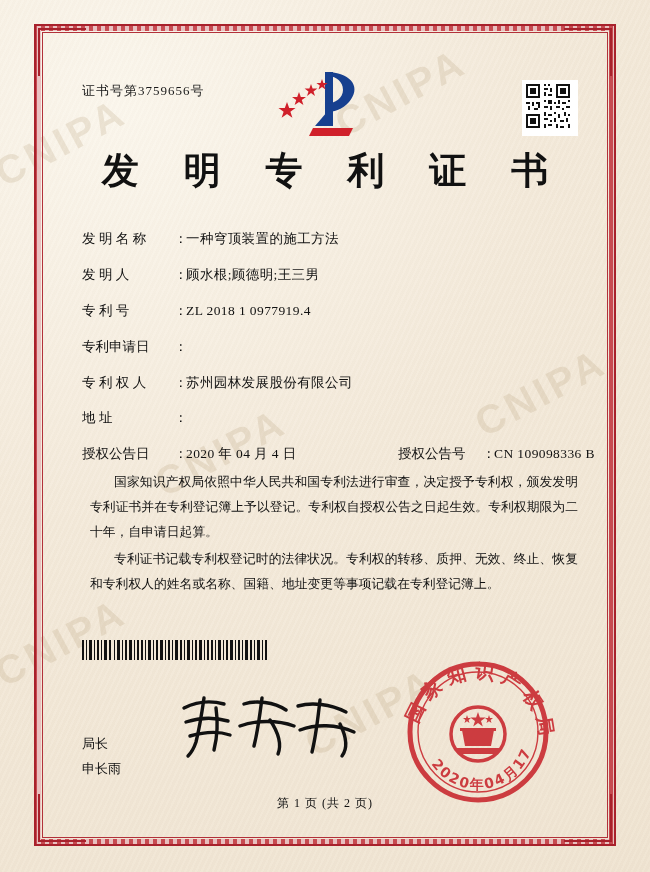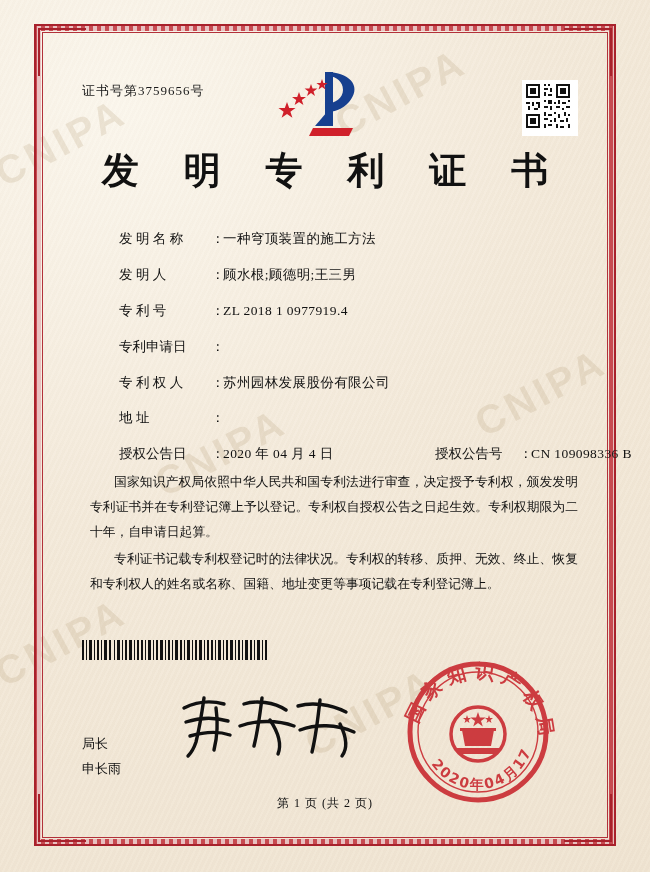--- a/index.html
+++ b/index.html
@@ -83,21 +83,21 @@
   
   .logo{position:absolute;left:50%;top:18px;transform:translateX(-50%);width:112px;height:72px;}
 
   .title{
     position:absolute;left:0;right:0;top:96px;text-align:center;
     font-size:37px;letter-spacing:16px;font-weight:bold;color:#111;
     text-indent:16px;
     font-family:"DejaVu Serif", serif;
   }
 
-  .fields{position:absolute;left:22px;right:10px;top:180px;font-size:13.5px;color:#111;margin-left:37px;}
+  .fields{position:absolute;left:22px;right:10px;top:180px;font-size:13.5px;color:#111;}
   .row{display:flex;margin-bottom:17px;line-height:1.4;}
   .lab{width:92px;flex:none;letter-spacing:0px;white-space:nowrap;}
   .colon{width:12px;flex:none;}
   .val{flex:1;letter-spacing:.4px;}
   .row.two .val{flex:none;width:212px;}
   .second-lab{width:84px;flex:none;}
 
   .para{
     position:absolute;left:22px;right:12px;top:420px;
     font-size:12.8px;line-height:1.95;color:#111;text-align:justify;

